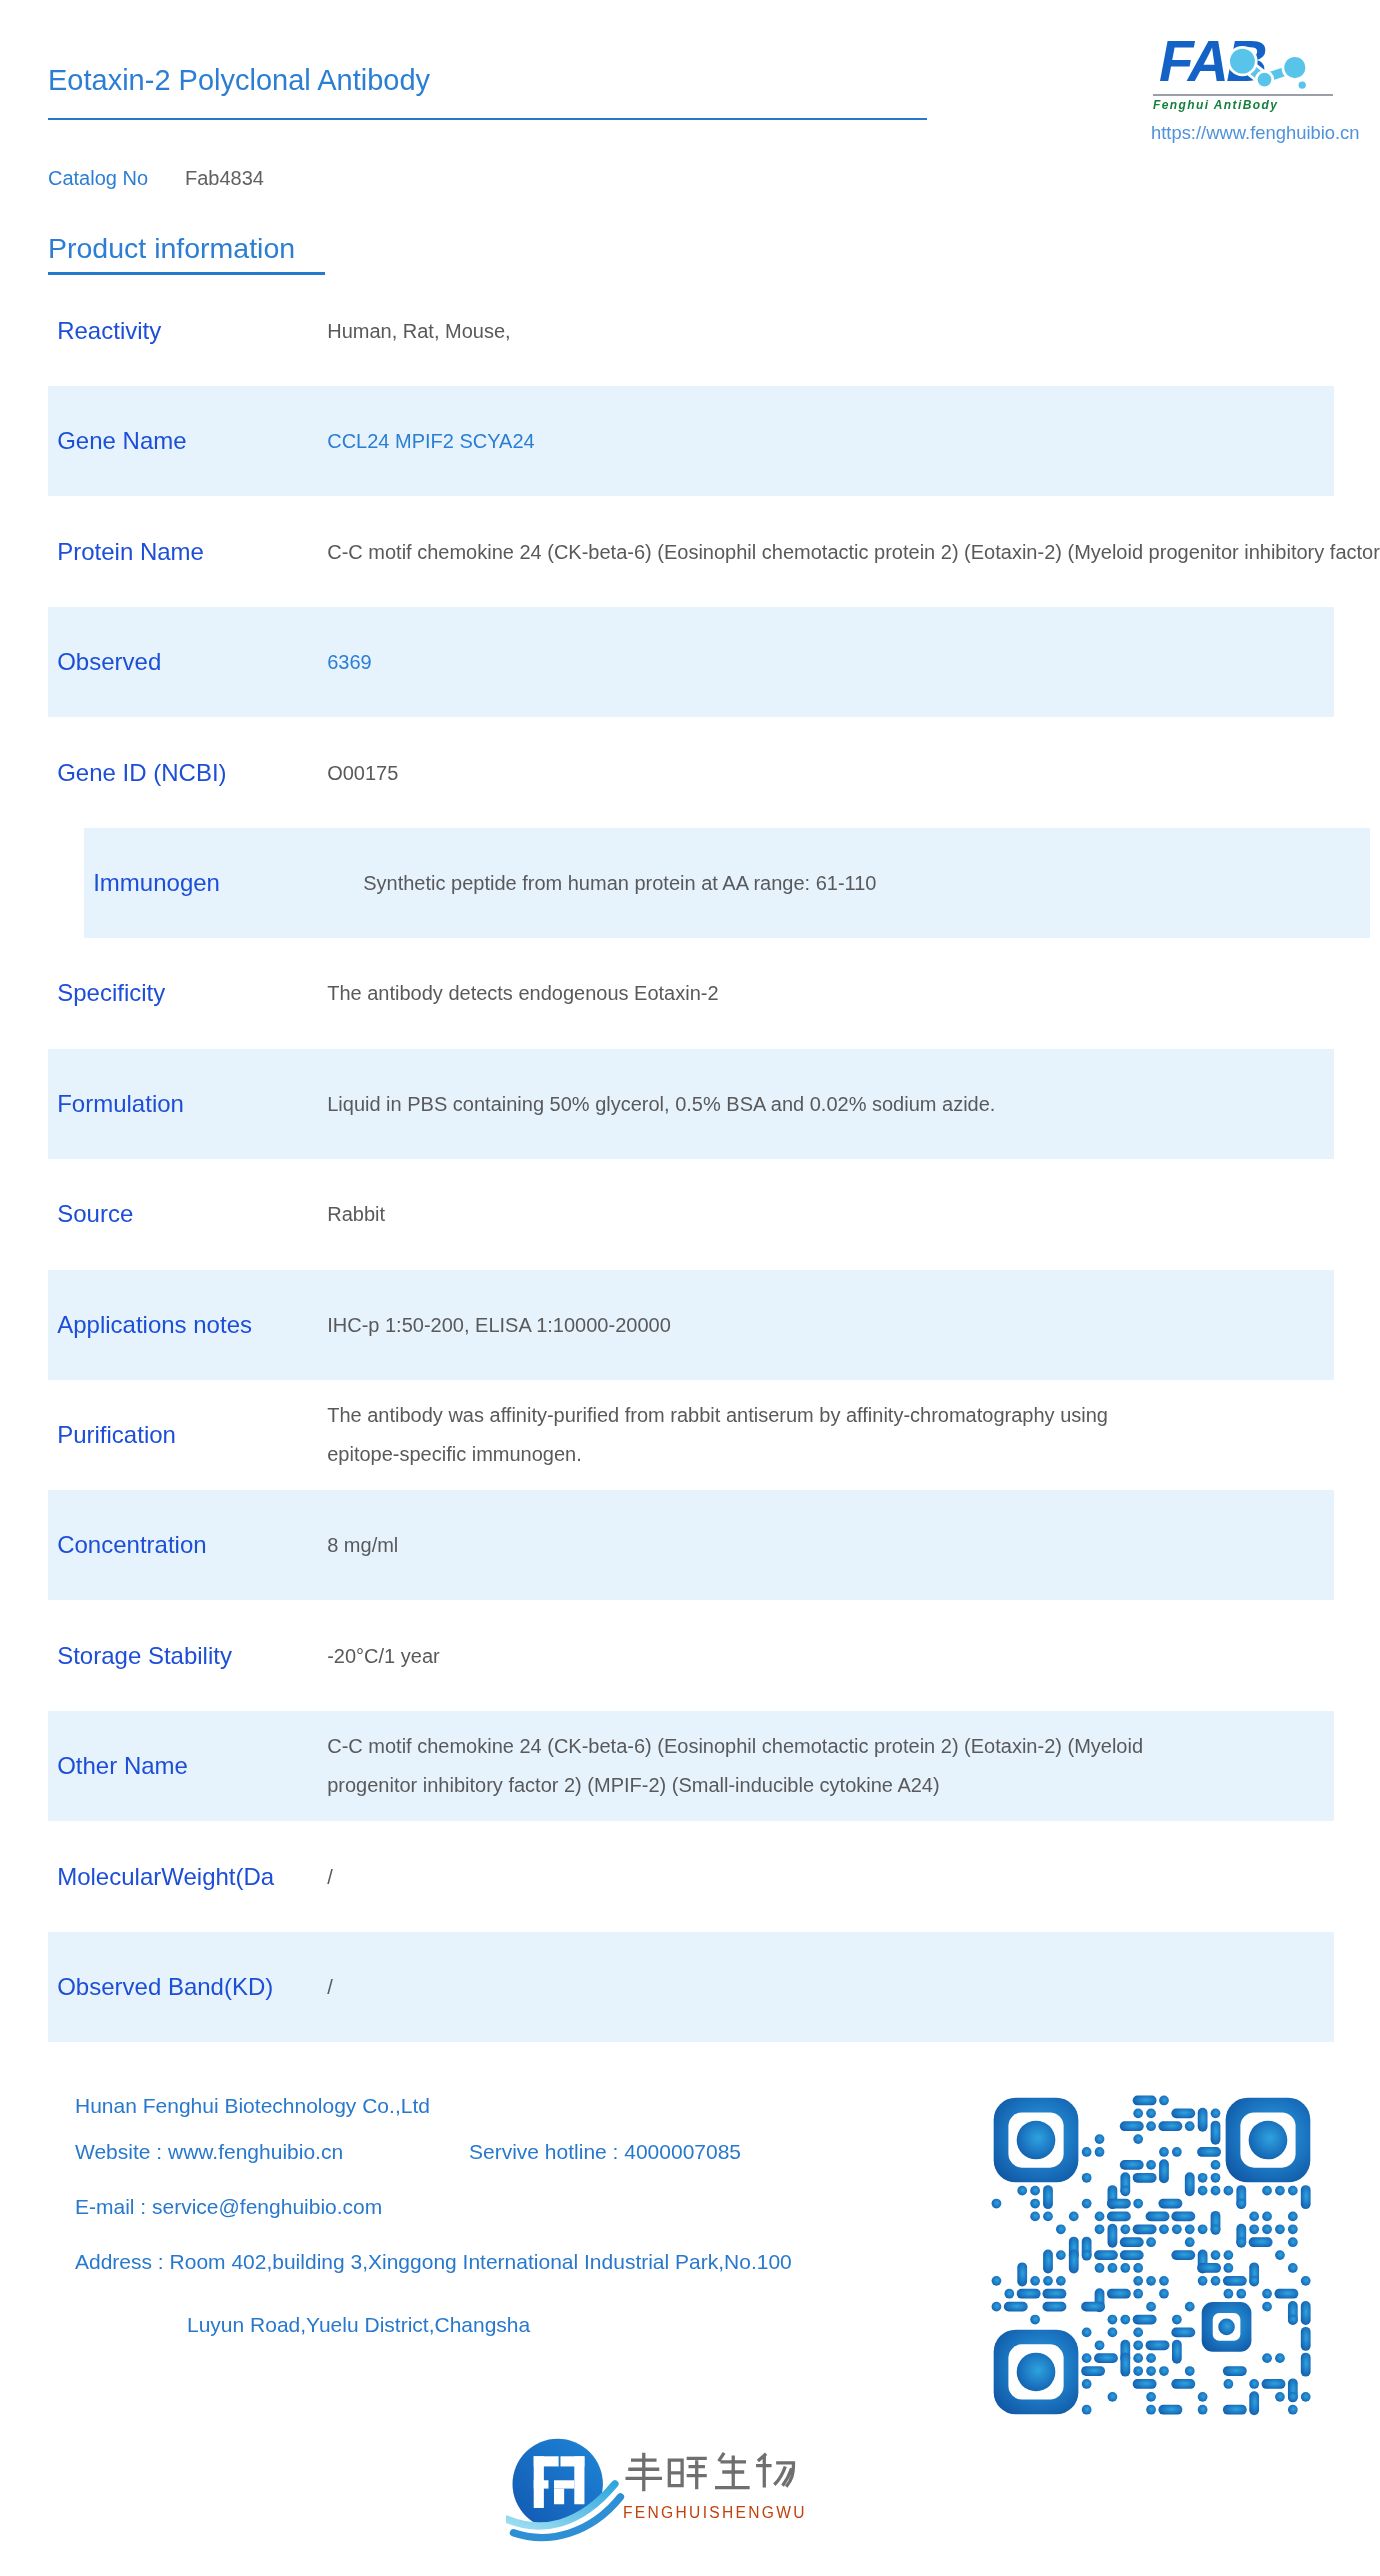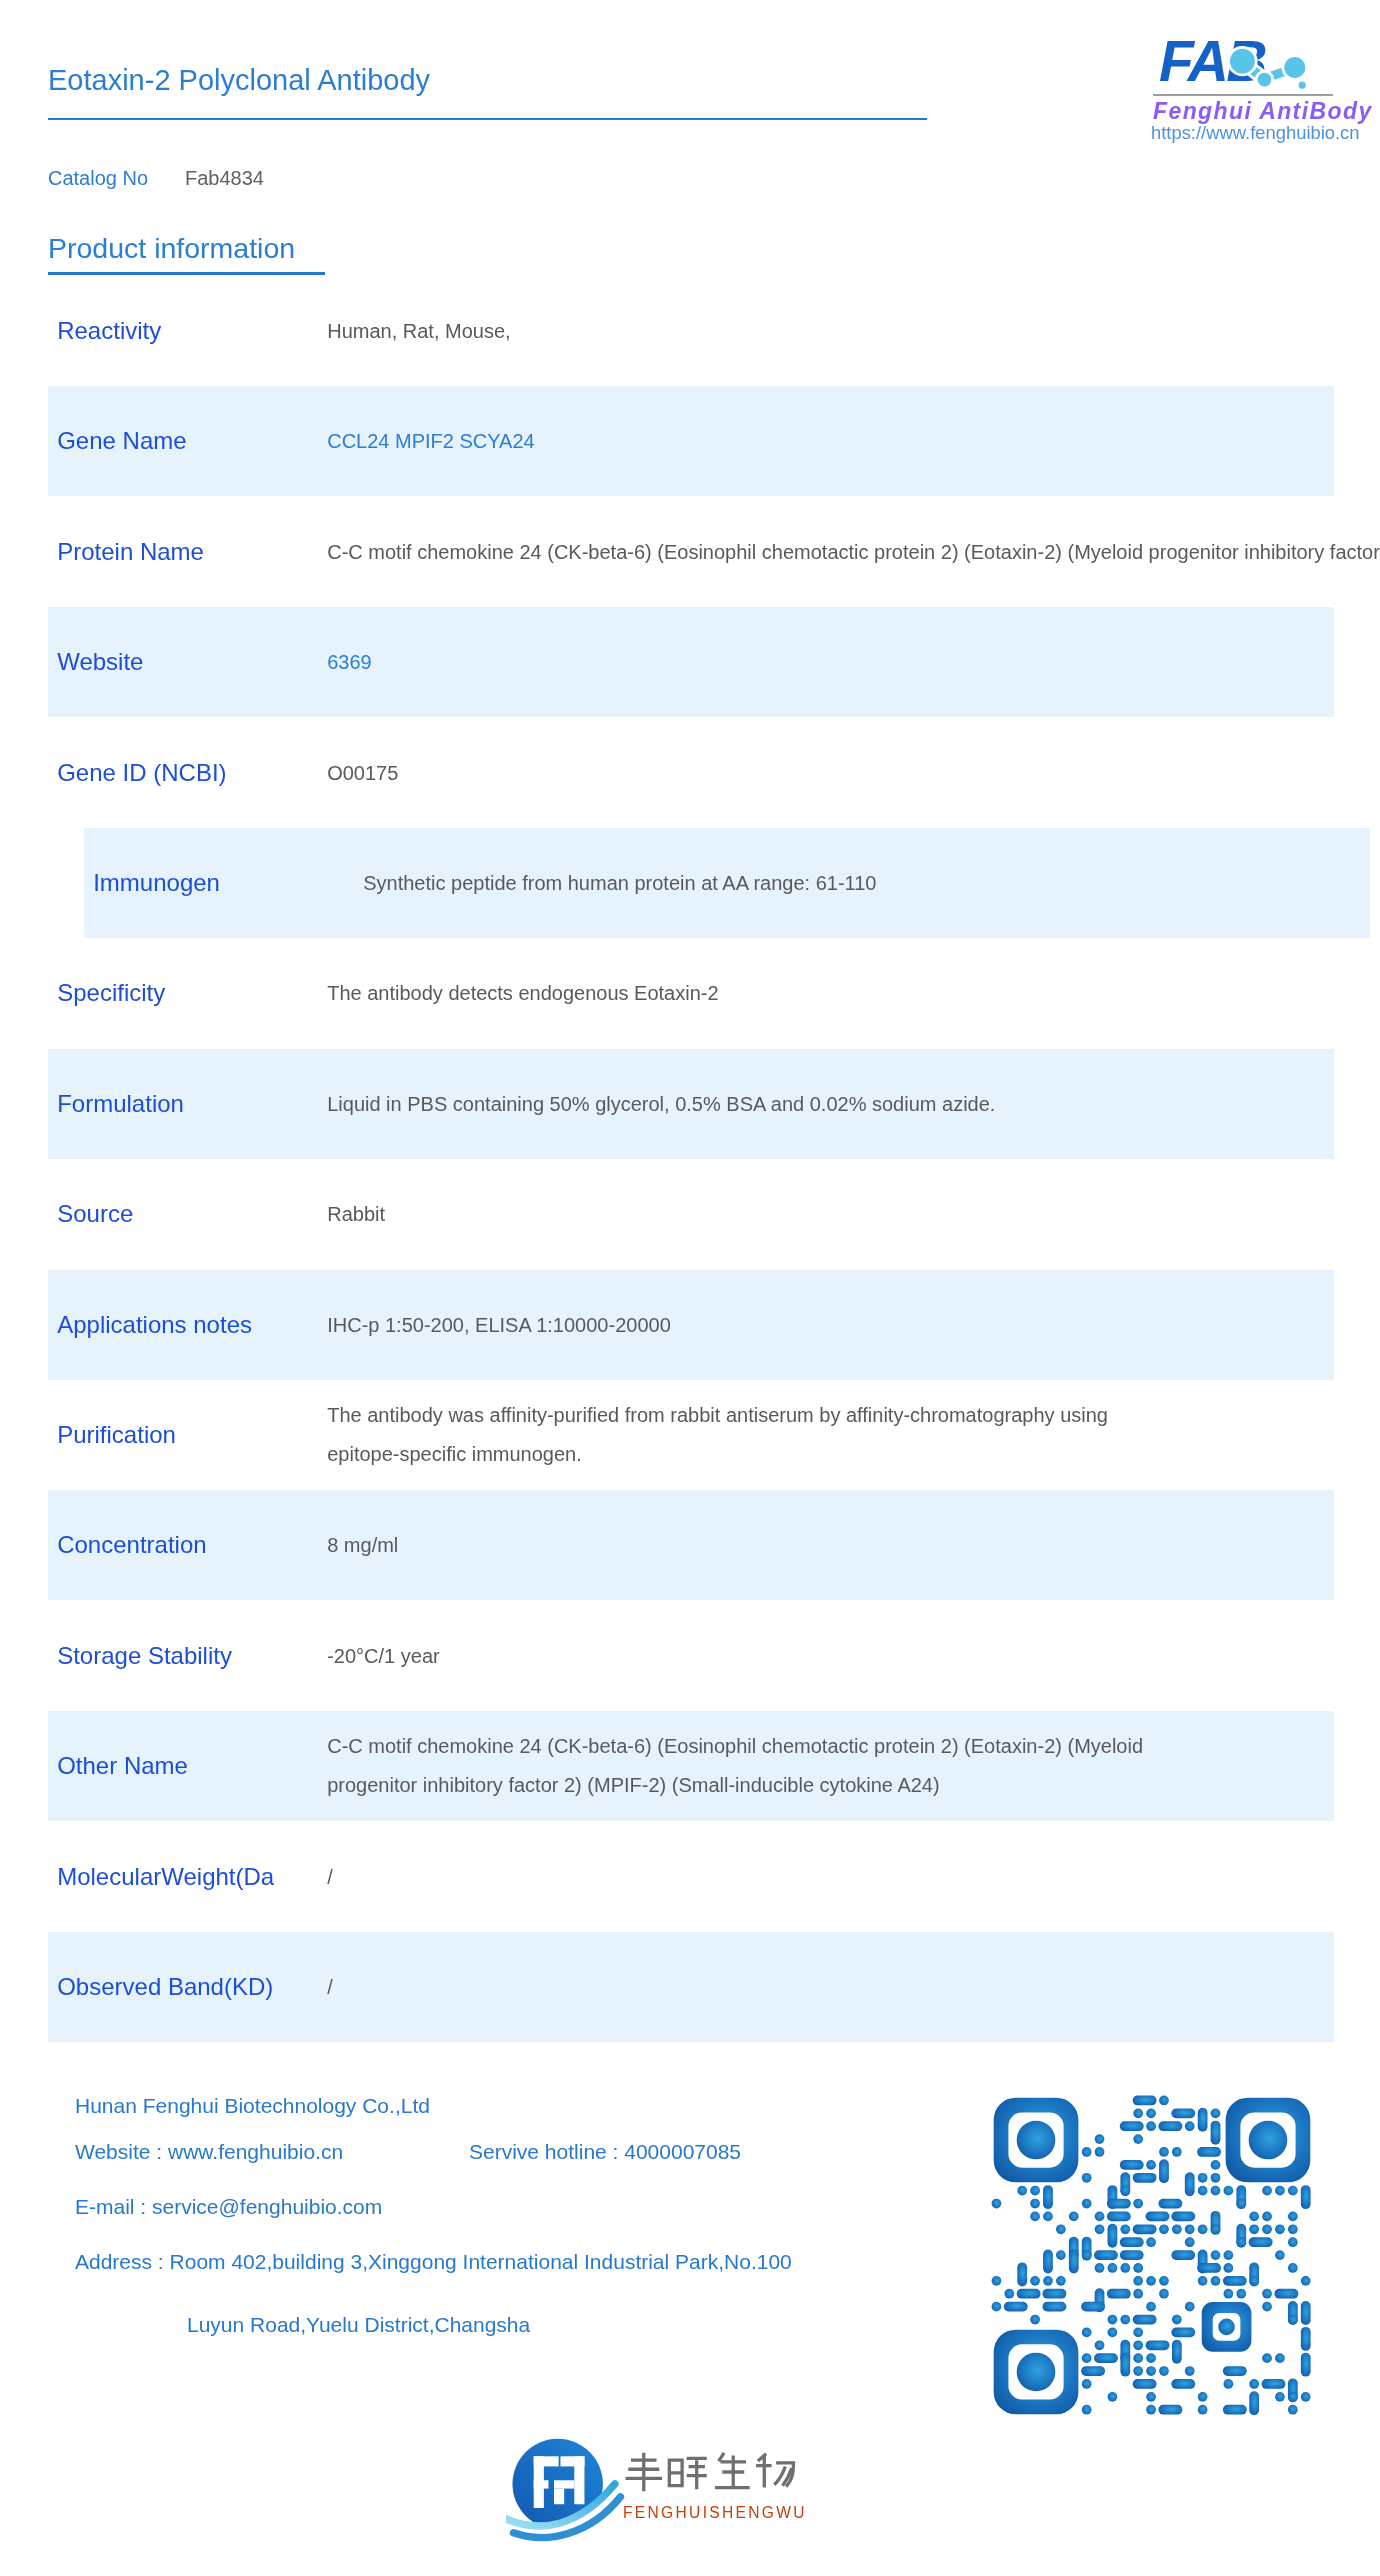--- a/index.html
+++ b/index.html
@@ -7,22 +7,22 @@
     position:relative;width:1380px;height:2576px;background:#fff;overflow:hidden;
     font-family:"Liberation Sans",sans-serif;
   }
   .abs{position:absolute;}
   
   .title{left:48px;top:64px;font-size:29px;color:#2B7ED3;}
   .title-rule{left:48px;top:118px;width:879px;height:1.8px;background:#2678CC;}
   .brand-fab{left:1159px;top:28px;font-size:57px;font-weight:bold;font-style:italic;
     color:#1462C6;letter-spacing:-2.8px;}
   .brand-rule{left:1153px;top:94px;width:180px;height:1.8px;background:#9AA0A6;}
-  .brand-name{left:1153px;top:98px;font-size:23px;font-weight:bold;font-style:italic;
-    color:#8b5cf6;letter-spacing:1.4px;}
+  .brand-name{left:1153px;top:98px;font-size:12px;font-weight:bold;font-style:italic;
+    color:#15803d;letter-spacing:1.4px;}
   .brand-url{left:1151px;top:122px;font-size:18.4px;color:#4D92DB;}
   .catalog-label{left:48px;top:167px;font-size:20px;color:#2B7ED3;}
   .catalog-value{left:185px;top:167px;font-size:20px;color:#616163;}
   .section-heading{left:48px;top:232px;font-size:28.5px;color:#2B7ED3;}
   .section-rule{left:48px;top:272px;width:277px;height:2.8px;background:#2678CC;}
   
   .trow{position:absolute;left:48px;width:1286px;height:110px;display:flex;align-items:center;
     padding-left:9.2px;box-sizing:border-box;}
   .trow.alt{background:#E6F3FC;}
   .tlabel{flex:0 0 270px;font-size:24px;color:#1d4ed8;}
@@ -80,21 +80,21 @@
       </div>
       <div class="trow alt" style="top: 386px;">
         <div class="tlabel">Gene Name</div>
         <div class="tvalue link">CCL24 MPIF2 SCYA24</div>
       </div>
       <div class="trow" style="top: 497px;">
         <div class="tlabel">Protein Name</div>
         <div class="tvalue clip">C-C motif chemokine 24 (CK-beta-6) (Eosinophil chemotactic protein 2) (Eotaxin-2) (Myeloid progenitor inhibitory factor 2) (MPIF-2) (Small-inducible cytokine A24)</div>
       </div>
       <div class="trow alt" style="top: 607px;">
-        <div class="tlabel">Website</div>
+        <div class="tlabel">Observed</div>
         <div class="tvalue link">6369</div>
       </div>
       <div class="trow" style="top: 718px;">
         <div class="tlabel">Gene ID (NCBI)</div>
         <div class="tvalue">O00175</div>
       </div>
       <div class="trow alt" style="top: 828px; margin-left: 36px;">
         <div class="tlabel">Immunogen</div>
         <div class="tvalue">Synthetic peptide from human protein at AA range: 61-110</div>
       </div>

